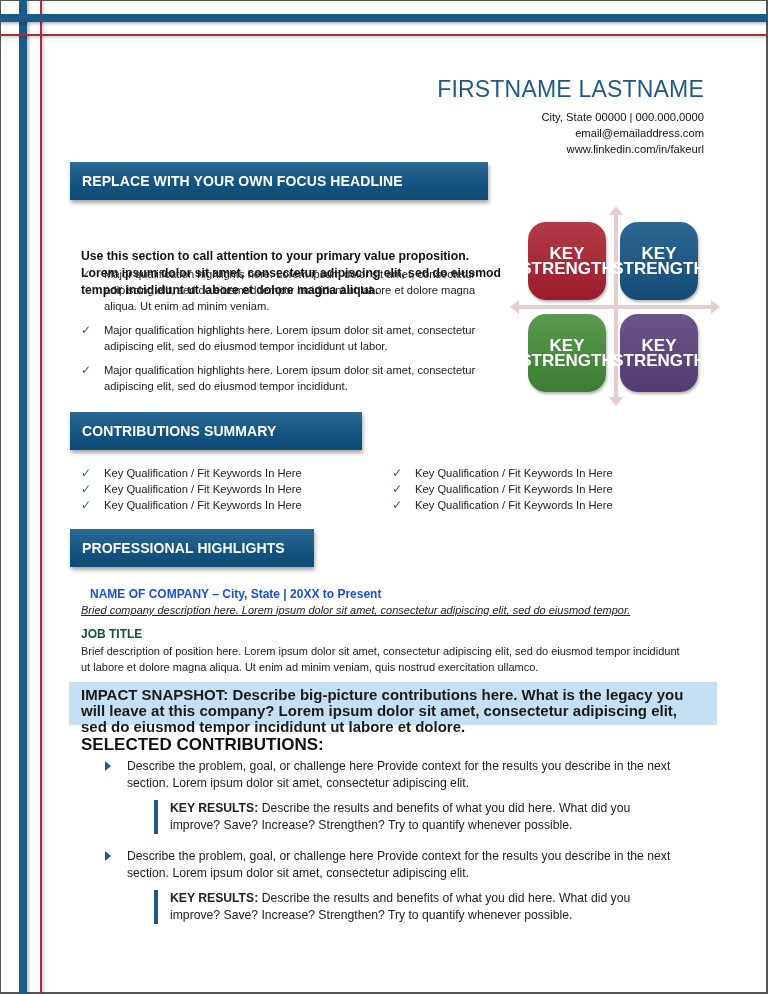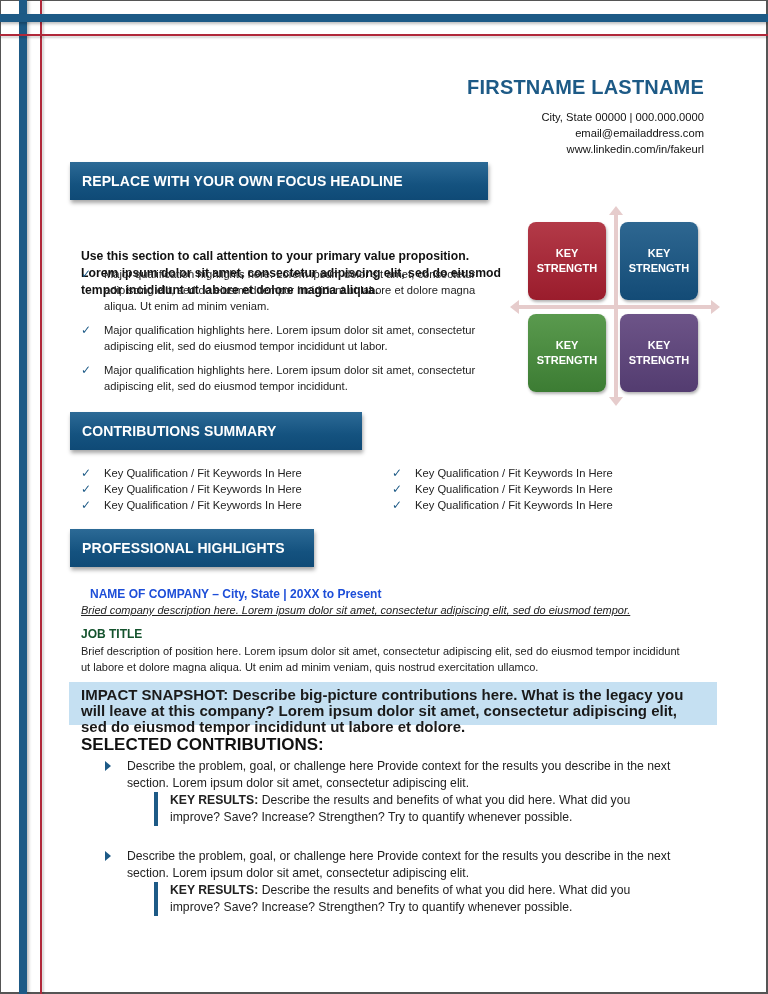--- a/index.html
+++ b/index.html
@@ -8,21 +8,21 @@
   .page-frame { position: absolute; left: 0; top: 0; width: 768px; height: 994px; border: 1px solid #555; border-bottom-width: 2px; border-right-width: 2px; }
 
   
   .line { position: absolute; }
   .blue-h { left: 0; top: 14px; width: 768px; height: 8px; background: #1d5a86; box-shadow: 0 2px 3px rgba(0,0,0,0.25); }
   .red-h { left: 0; top: 34px; width: 768px; height: 2px; background: #b0283a; box-shadow: 0 2px 2px rgba(0,0,0,0.18); }
   .blue-v { left: 19px; top: 0; width: 8px; height: 994px; background: #1d5a86; box-shadow: 2px 0 3px rgba(0,0,0,0.25); }
   .red-v { left: 40px; top: 0; width: 2px; height: 994px; background: #b0283a; box-shadow: 2px 0 2px rgba(0,0,0,0.18); }
 
   
-  .name { position: absolute; right: 64px; top: 76px; font-size: 20px; font-weight: bold; color: #1d5a86; letter-spacing: 0.2px; }
+  .name { position: absolute; right: 64px; top: 76px; font-size: 23px; font-weight: normal; color: #1d5a86; letter-spacing: 0.2px; }
   .contact { position: absolute; right: 64px; top: 109px; text-align: right; font-size: 11.2px; line-height: 16px; color: #111; }
 
   
   .sec-head { position: absolute; height: 38px; background: linear-gradient(#2c6a96, #14527f 60%, #0f4a76); color: #fff; font-weight: bold; font-size: 14px; padding-left: 12px; line-height: 38px; box-shadow: 1px 3px 4px rgba(0,0,0,0.35); letter-spacing: 0.1px; }
   .sec1 { left: 70px; top: 162px; width: 418px; }
   .sec2 { left: 70px; top: 412px; width: 292px; }
   .sec3 { left: 70px; top: 529px; width: 244px; }
 
   .value-prop { position: absolute; left: 81px; top: 208px; width: 420px; font-size: 12.2px; font-weight: bold; line-height: 17px; color: #111; margin-top: 40px; }
 
@@ -32,21 +32,21 @@
 
   
   .ks-wrap { position: absolute; left: 510px; top: 206px; width: 210px; height: 200px; }
   .axis-v { position: absolute; left: 104px; top: 6px; width: 4px; height: 188px; background: #e6cccc; }
   .axis-h { position: absolute; left: 6px; top: 99px; width: 198px; height: 4px; background: #e6cccc; }
   .arr { position: absolute; width: 0; height: 0; }
   .arr-up { left: 99px; top: 0; border-left: 7px solid transparent; border-right: 7px solid transparent; border-bottom: 9px solid #e6cccc; }
   .arr-down { left: 99px; top: 191px; border-left: 7px solid transparent; border-right: 7px solid transparent; border-top: 9px solid #e6cccc; }
   .arr-left { left: 0; top: 94px; border-top: 7px solid transparent; border-bottom: 7px solid transparent; border-right: 9px solid #e6cccc; }
   .arr-right { left: 201px; top: 94px; border-top: 7px solid transparent; border-bottom: 7px solid transparent; border-left: 9px solid #e6cccc; }
-  .ks { position: absolute; width: 78px; height: 78px; border-radius: 8px; color: #fff; font-weight: bold; font-size: 11px; line-height: 15px; text-align: center; display: flex; align-items: center; justify-content: center; box-shadow: 1px 2px 3px rgba(0,0,0,0.3); }
+  .ks { position: absolute; width: 78px; height: 78px; border-radius: 18px; color: #fff; font-weight: bold; font-size: 17px; line-height: 15px; text-align: center; display: flex; align-items: center; justify-content: center; box-shadow: 1px 2px 3px rgba(0,0,0,0.3); }
   .ks1 { left: 18px; top: 16px; background: linear-gradient(#b33a48, #9a1c2c); }
   .ks2 { left: 110px; top: 16px; background: linear-gradient(#2e6791, #134b76); }
   .ks3 { left: 18px; top: 108px; background: linear-gradient(#5a9a4e, #3c7c33); }
   .ks4 { left: 110px; top: 108px; background: linear-gradient(#6d5488, #533c70); }
 
   
   .quals { position: absolute; top: 465px; list-style: none; }
   .quals-left { left: 81px; }
   .quals-right { left: 392px; }
   .quals li { position: relative; padding-left: 23px; font-size: 11.2px; line-height: 16px; color: #222; }
@@ -58,21 +58,21 @@
   .job-desc { position: absolute; left: 81px; top: 643px; width: 600px; font-size: 11px; line-height: 16px; color: #222; }
 
   .impact { position: absolute; left: 69px; top: 682px; width: 648px; height: 43px; background: #c5e0f2; padding: 5px 12px; font-size: 15px; line-height: 16px; font-weight: bold; color: #1a1a1a; }
   .selected { position: absolute; left: 81px; top: 735px; font-size: 17px; font-weight: bold; color: #111; }
 
   .contrib { position: absolute; left: 103px; width: 600px; }
   .c1 { top: 758px; }
   .c2 { top: 848px; }
   .contrib-text { position: relative; padding-left: 24px; font-size: 12.2px; line-height: 17px; color: #222; }
   .tri { position: absolute; left: 2px; top: 3px; width: 0; height: 0; border-top: 5px solid transparent; border-bottom: 5px solid transparent; border-left: 6px solid #1d5a86; }
-  .key-results { position: relative; margin-left: 51px; padding-left: 12px; border-left: 4px solid #1d5a86; font-size: 12.2px; line-height: 17px; color: #222; width: 520px; }
+  .key-results { position: relative; margin-left: 51px; margin-top: 8px; padding-left: 12px; border-left: 4px solid #1d5a86; font-size: 12.2px; line-height: 17px; color: #222; width: 520px; }
   .kr-label { font-weight: bold; }
 </style>
 </head>
 <body>
 
 <div class="page-frame"></div>
 <div class="line blue-v"></div>
 <div class="line red-v"></div>
 <div class="line blue-h"></div>
 <div class="line red-h"></div>

